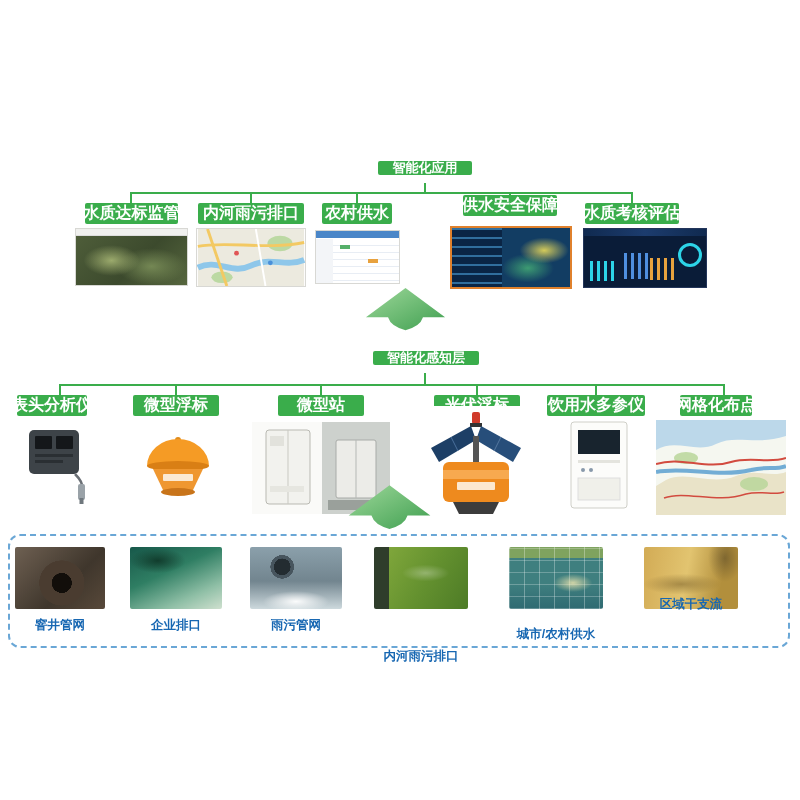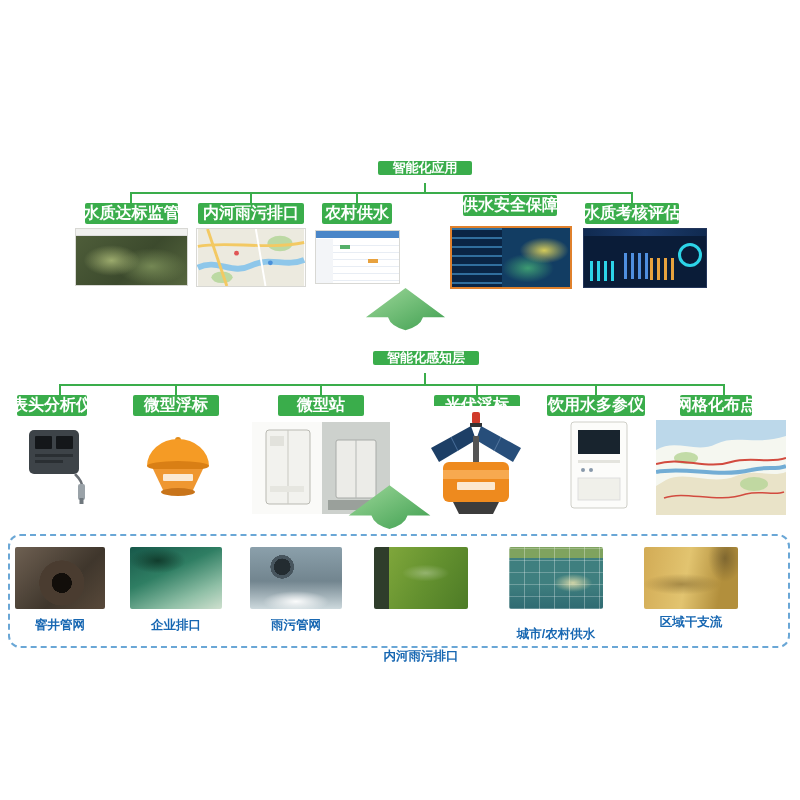--- a/index.html
+++ b/index.html
@@ -254,15 +254,15 @@
   <div class="photo" style="left:644px;top:547px;width:94px;height:62px;background:
     radial-gradient(ellipse 24px 34px at 86% 18%, rgba(85,70,38,.55), transparent 70%),
     radial-gradient(ellipse 52px 14px at 40% 60%, rgba(118,92,38,.55), transparent 75%),
     linear-gradient(100deg,#d2ab55,#e2c470 45%,#b28f3c 80%)"></div>
 
   <div class="blbl" style="left:0px;top:617px;width:120px">窨井管网</div>
   <div class="blbl" style="left:116px;top:617px;width:120px">企业排口</div>
   <div class="blbl" style="left:236px;top:617px;width:120px">雨污管网</div>
   <div class="blbl" style="left:361px;top:648px;width:120px">内河雨污排口</div>
   <div class="blbl" style="left:496px;top:626px;width:120px">城市/农村供水</div>
-  <div class="blbl" style="left:631px;top:614px;width:120px">区域干支流</div>
+  <div class="blbl" style="left:631px;top:596px;width:120px">区域干支流</div>
 
 </div>
 
 </body></html>

